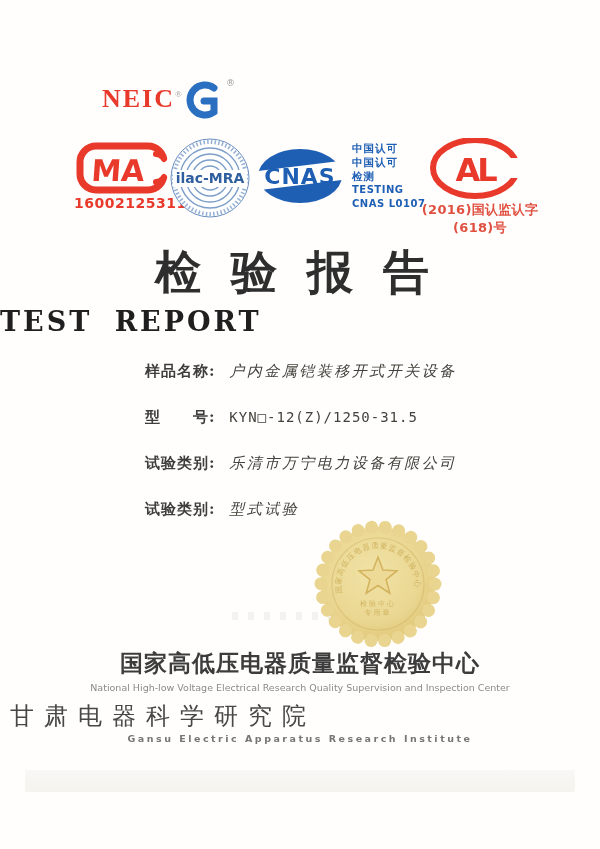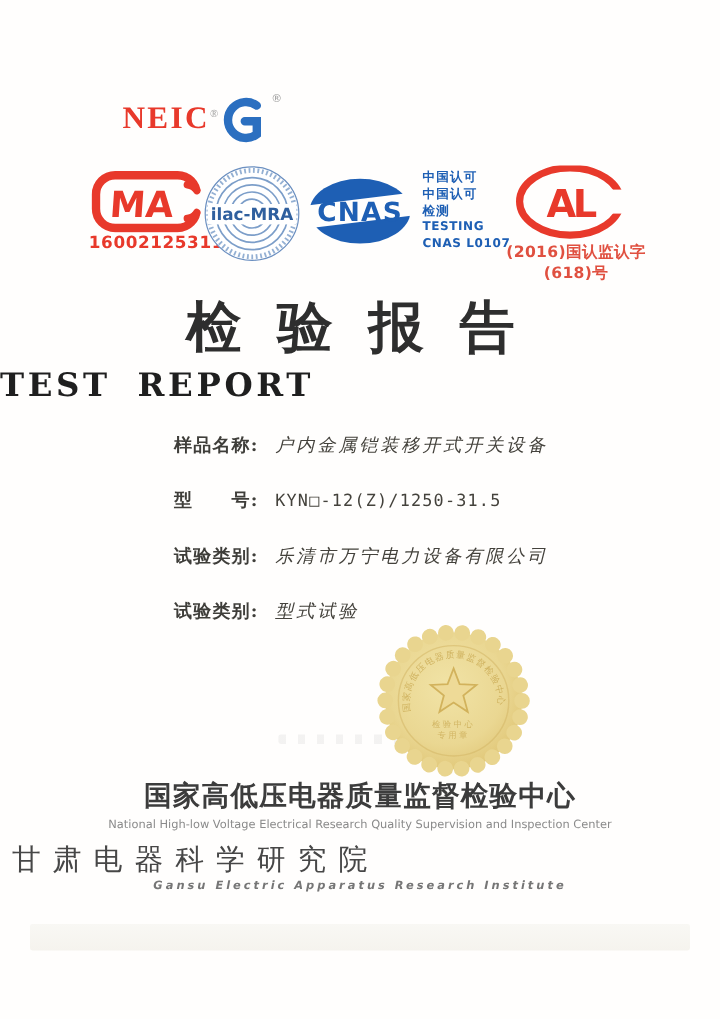--- a/index.html
+++ b/index.html
@@ -77,21 +77,21 @@
   .footer-en1 {
     position:absolute; left:0; top:682px; width:600px; text-align:center;
     font-size:9.5px; color:#8a8a8a; font-weight:500;
   }
   .footer-zh2 {
     position:absolute; left:0; top:700px; width:519px; text-align:left;
     font-size:24px; font-weight:500; color:#474747; letter-spacing:10px; text-indent:10px;
   }
   .footer-en2 {
     position:absolute; left:0; top:733px; width:600px; text-align:center;
-    font-size:9.5px; color:#767676; font-weight:700; letter-spacing:2.5px;font-style:italic;
+    font-size:9.5px; color:#767676; font-weight:700; letter-spacing:2.5px;
   }
 
   
   .page-bottom-edge {
     position:absolute; left:25px; top:770px; width:550px; height:22px;
     background:linear-gradient(#f8f7f3,#f4f2ec); border-radius:2px; opacity:0.9;
   }
   .bleed-mark {
     position:absolute; left:232px; top:612px; width:110px; height:8px;
     background:repeating-linear-gradient(90deg,#bdbdbd 0 6px,transparent 6px 16px);

